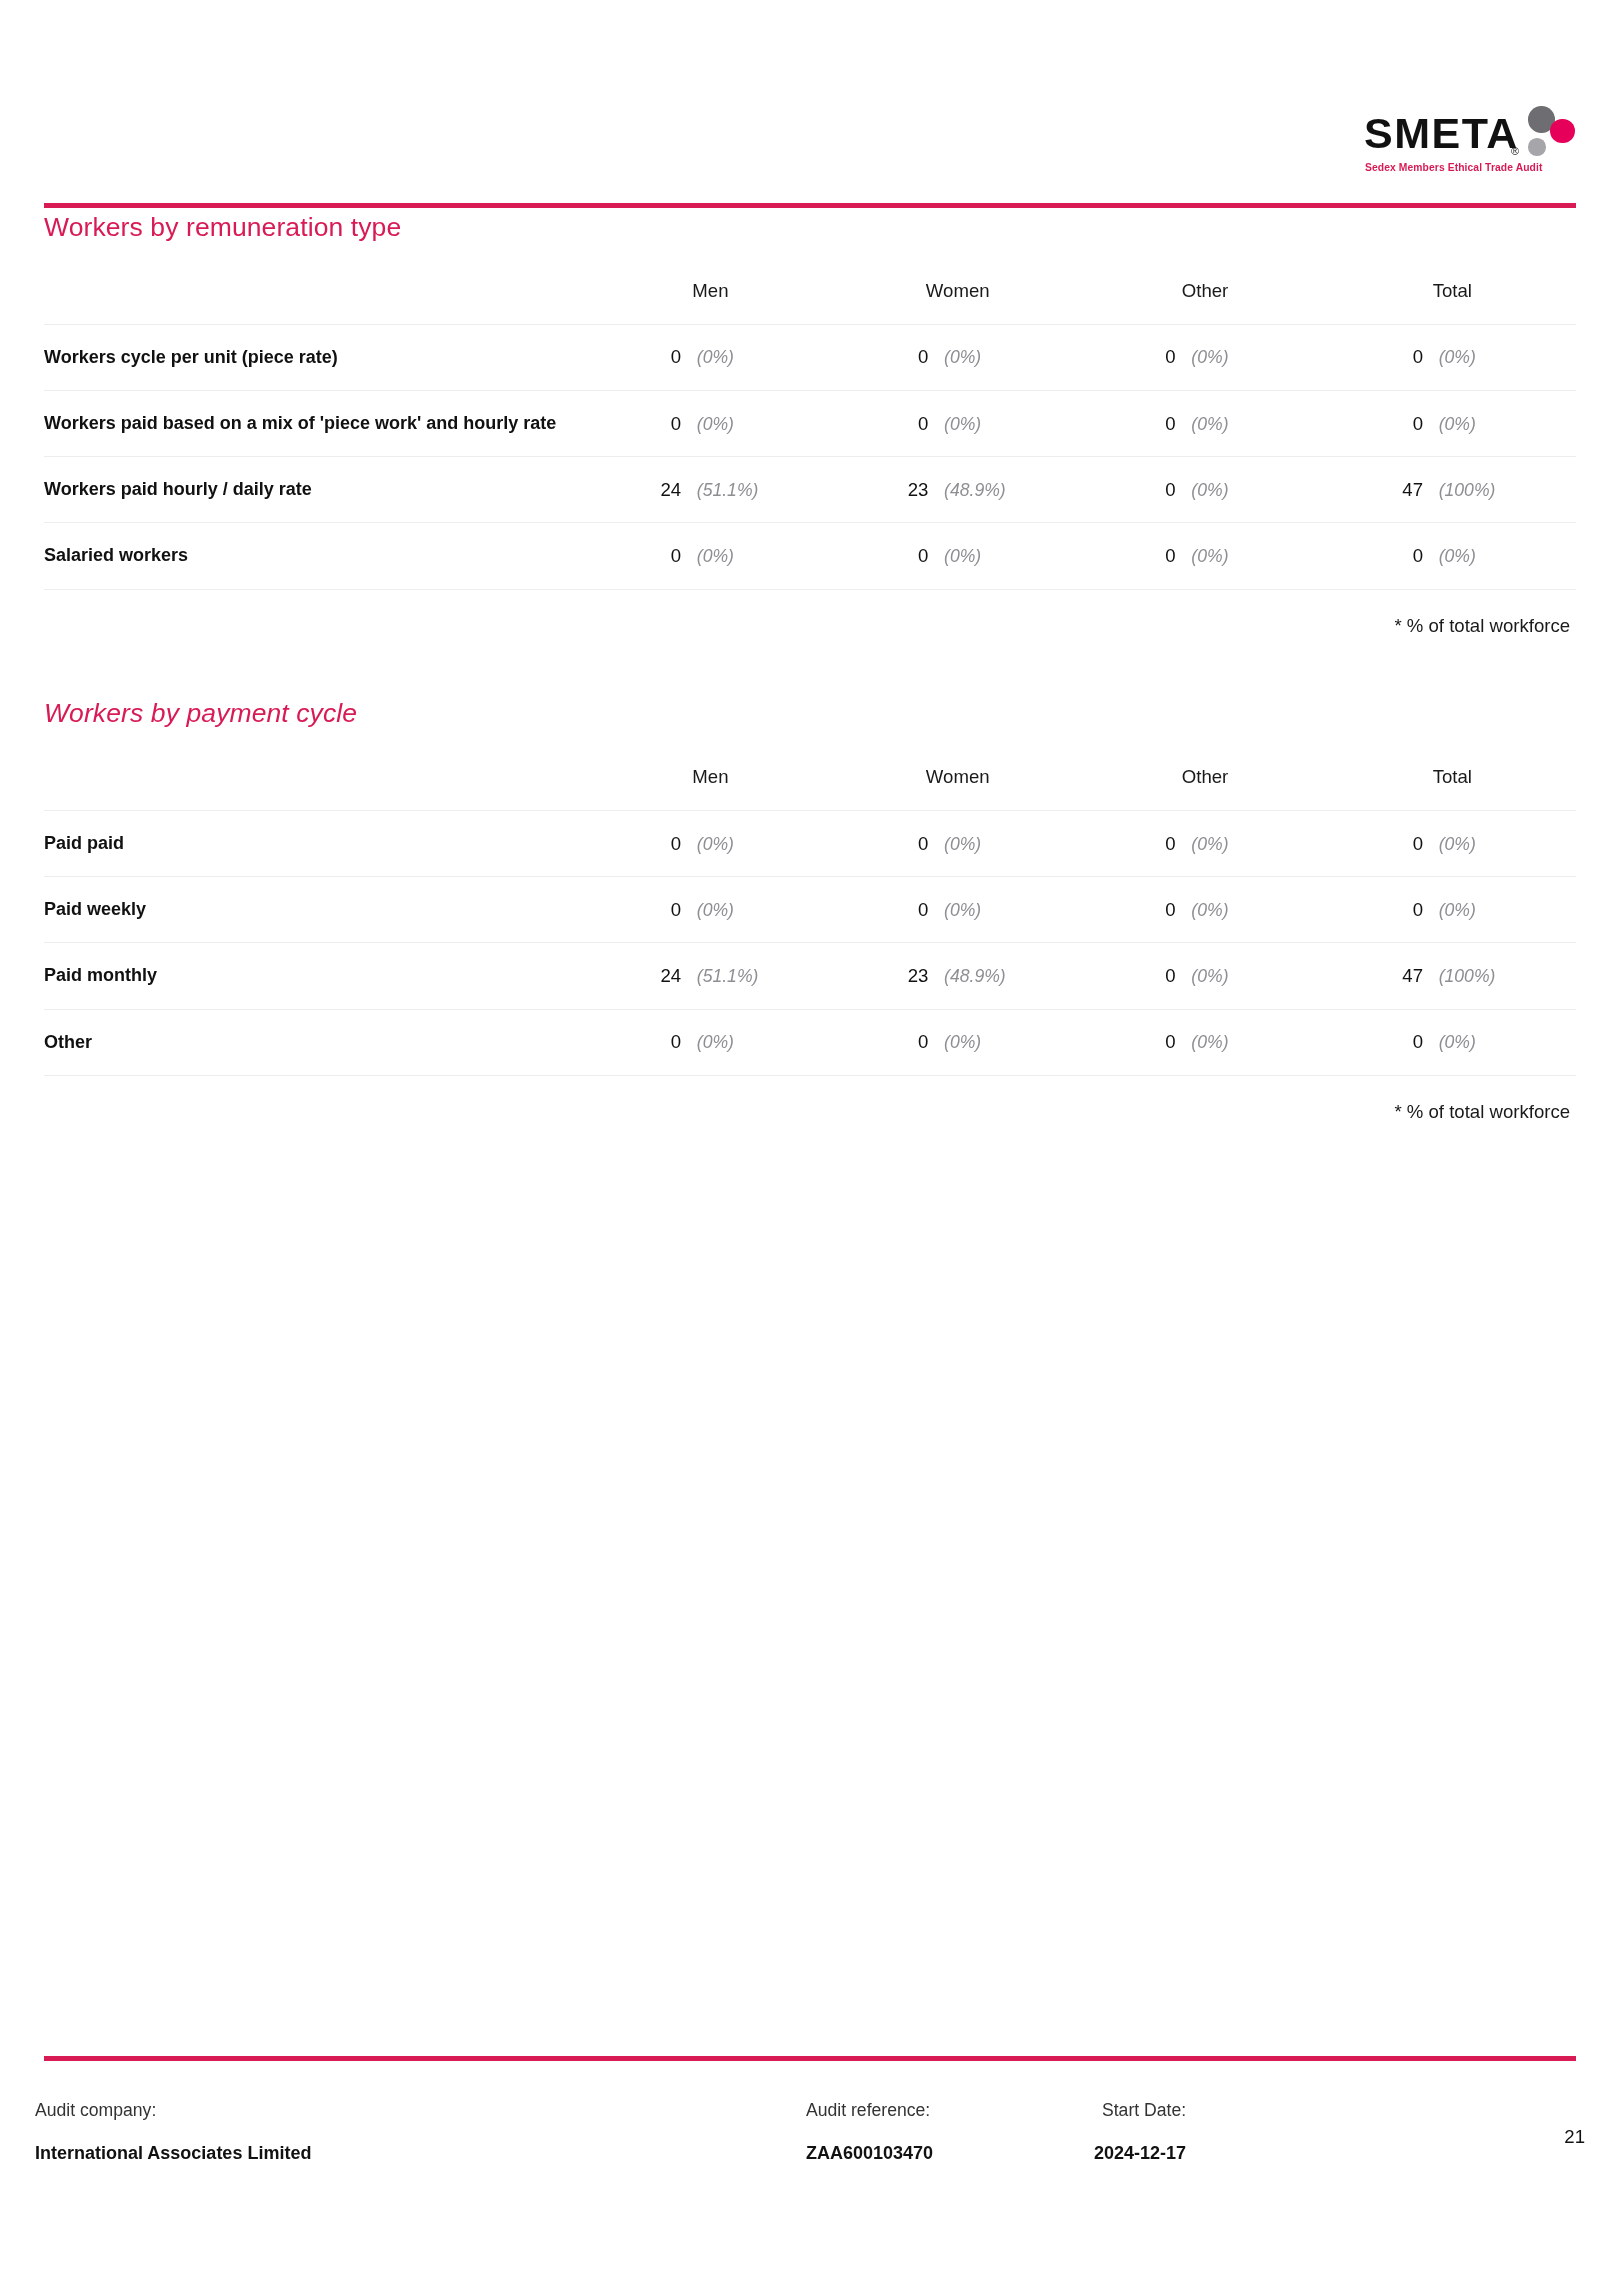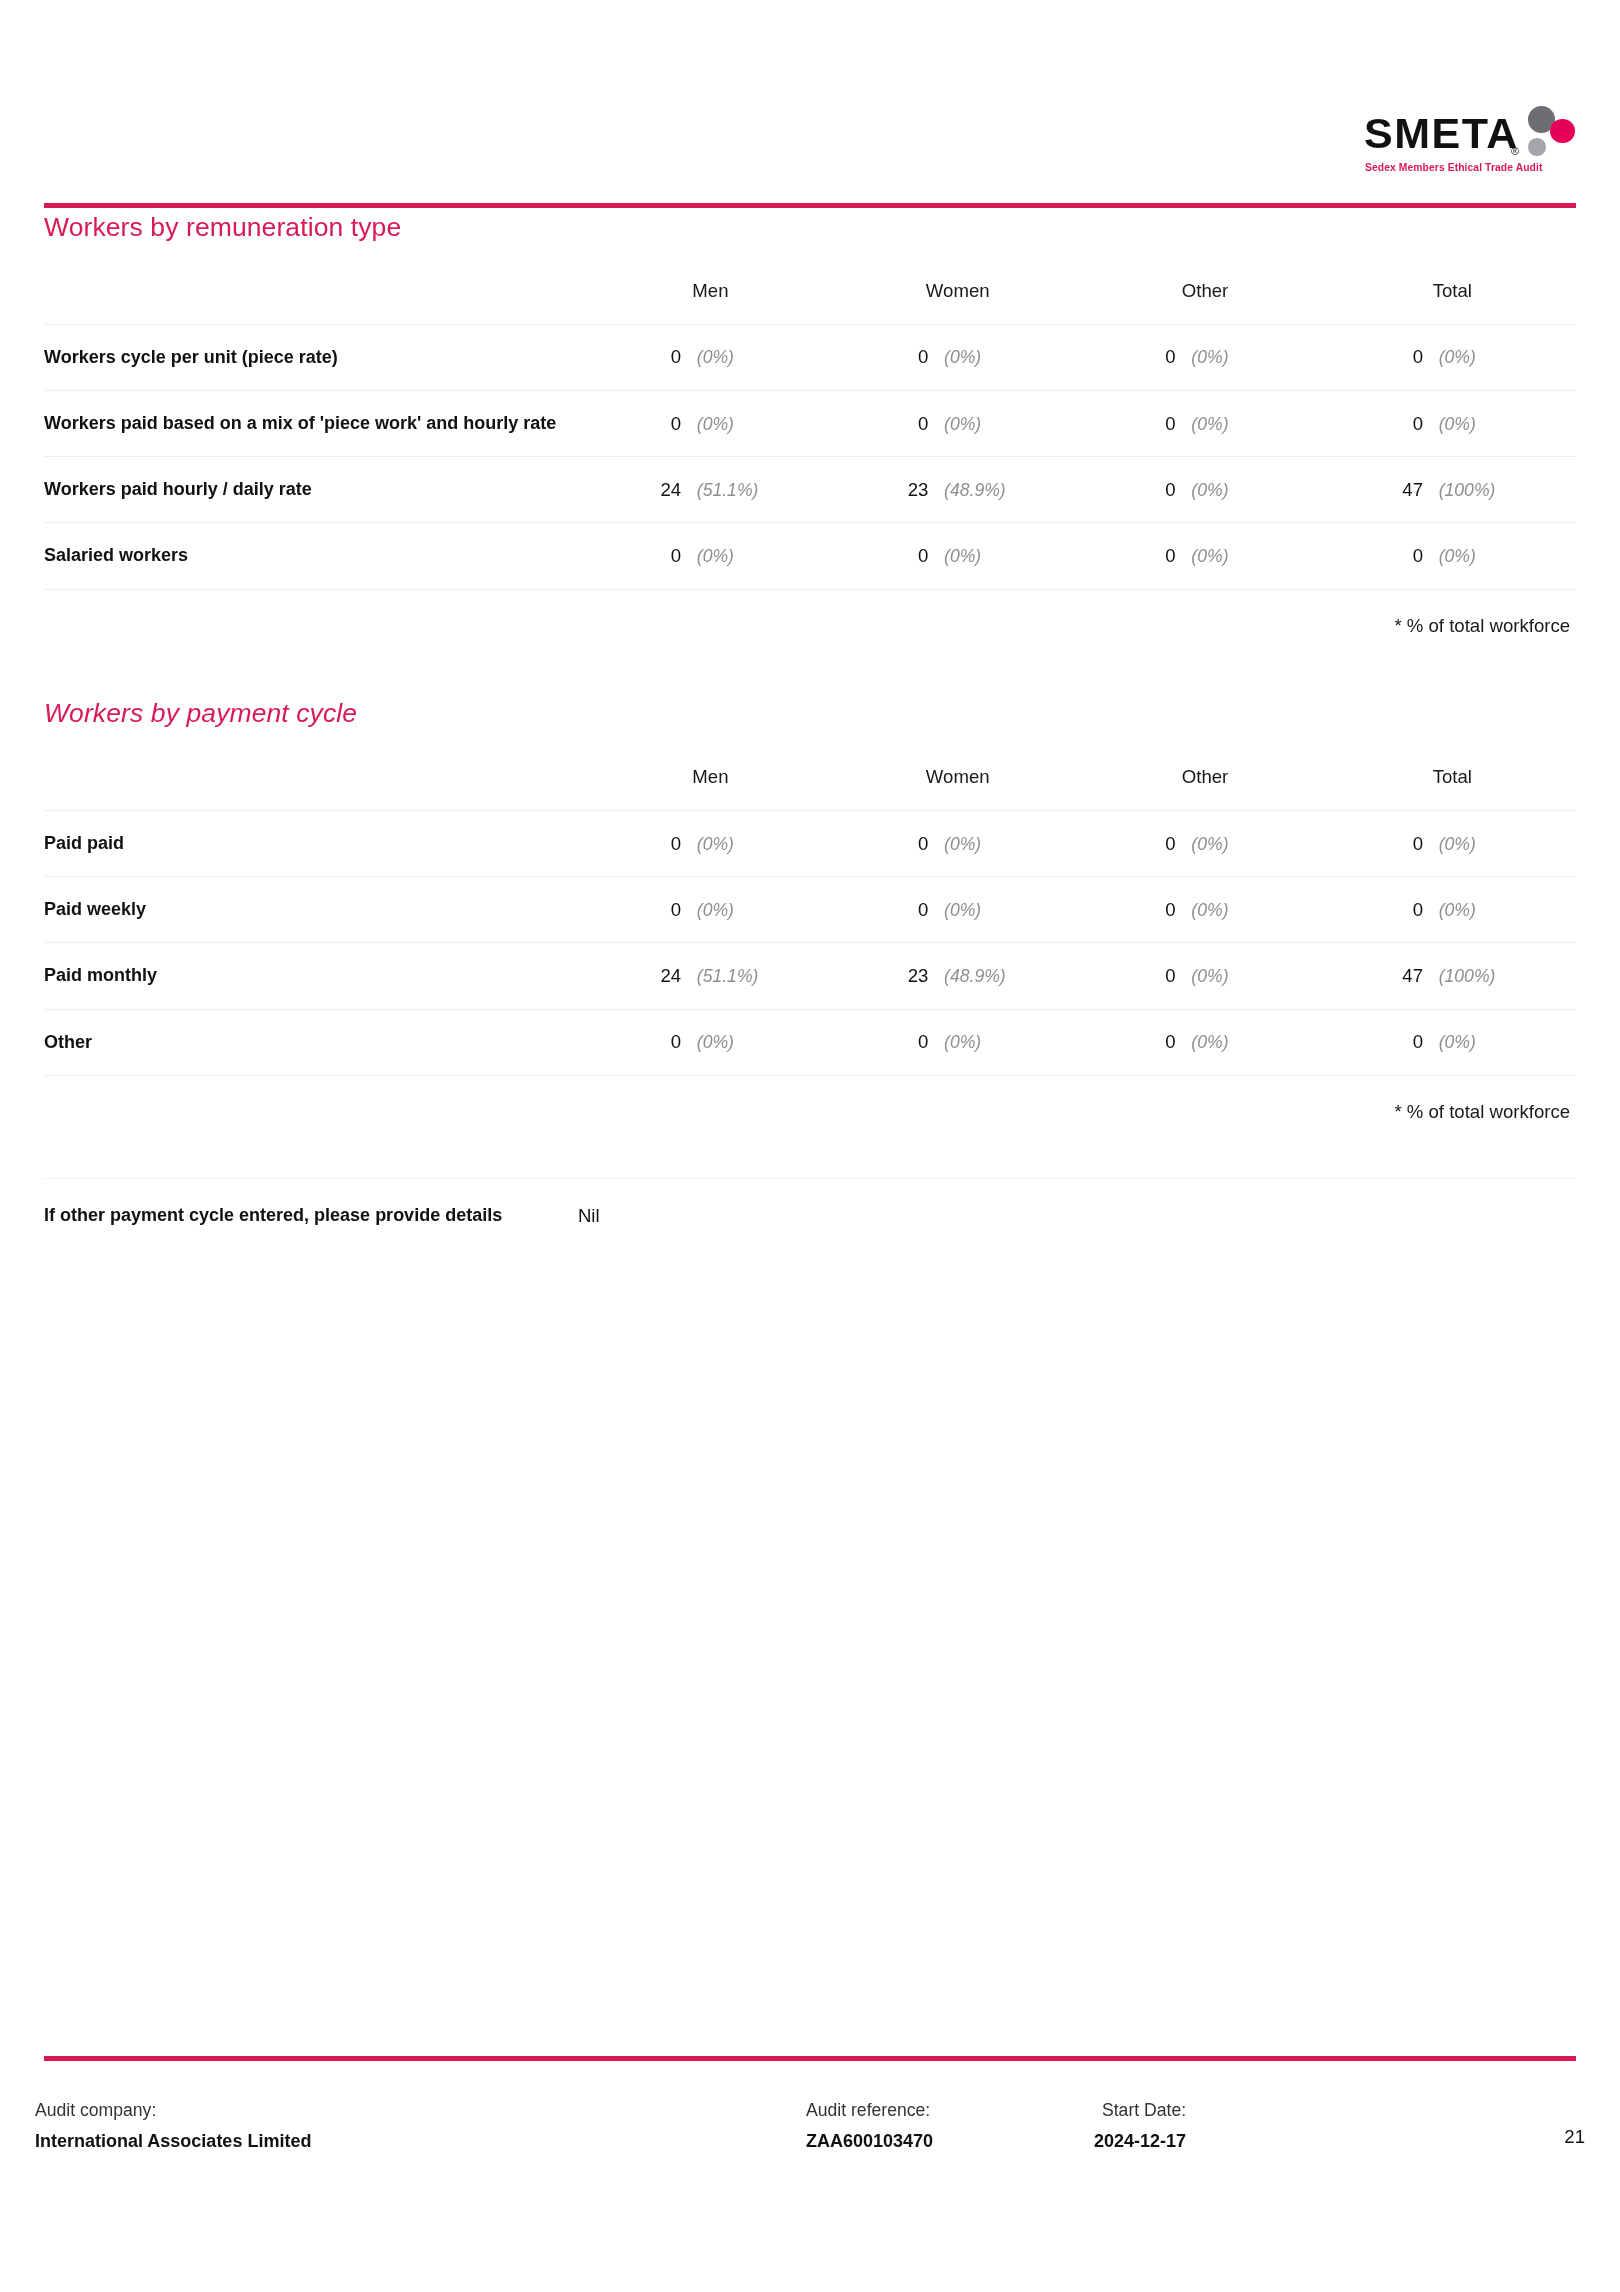--- a/index.html
+++ b/index.html
@@ -219,21 +219,21 @@
     font-size: 17.6px;
     font-weight: 400;
     color: #333333;
     line-height: 1.45;
   }
   .footer-val {
     font-size: 18px;
     font-weight: 700;
     color: #111111;
     line-height: 1.45;
-    margin-top: 4px;
+    margin-top: 16px;
     white-space: nowrap;
   }
   .page-num {
     position: absolute;
     right: 0px;
     top: 28px;
     font-size: 18.6px;
     color: #111111;
   }
 </style>
@@ -517,24 +517,20 @@
                 <span class="num">0</span>
                 <span class="pct">(0%)</span>
               </span>
             </td>
         </tr>
       </tbody>
     </table>
     <div class="table-foot-rule"></div>
     <div class="footnote">* % of total workforce</div>
 
-    <div class="detail-block">
-      <div class="detail-label">If other payment cycle entered, please provide details</div>
-      <div class="detail-value">Nil</div>
-    </div>
 
   </div>
 
   <div class="rule-bottom"></div>
   <div class="footer">
     <div class="footer-col f-company">
       <div class="footer-cap">Audit company:</div>
       <div class="footer-val">International Associates Limited</div>
     </div>
     <div class="footer-col f-ref">

